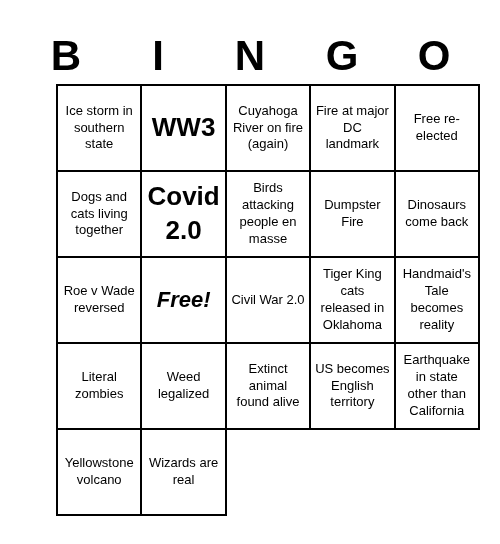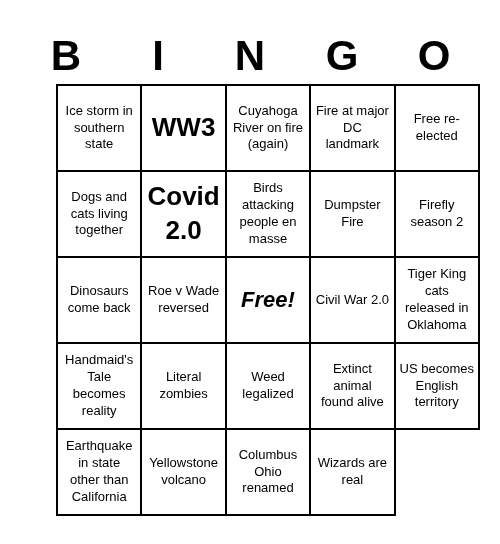--- a/index.html
+++ b/index.html
@@ -103,23 +103,20 @@
       <div class="bingo-cell large-text">
         <span>Covid 2.0</span>
       </div>
       <div class="bingo-cell">
         <span>Birds attacking people en masse</span>
       </div>
       <div class="bingo-cell">
         <span>Dumpster Fire</span>
       </div>
       <div class="bingo-cell">
-        <span>Firefly season 2</span>
-      </div>
-      <div class="bingo-cell">
         <span>Dinosaurs come back</span>
       </div>
       <div class="bingo-cell">
         <span>Roe v Wade reversed</span>
       </div>
       <div class="bingo-cell free">
         <span>Free!</span>
       </div>
       <div class="bingo-cell">
         <span>Civil War 2.0</span>
@@ -142,19 +139,16 @@
       <div class="bingo-cell">
         <span>US becomes English territory</span>
       </div>
       <div class="bingo-cell">
         <span>Earthquake in state other than California</span>
       </div>
       <div class="bingo-cell">
         <span>Yellowstone volcano</span>
       </div>
       <div class="bingo-cell">
-        <span>Columbus Ohio renamed</span>
-      </div>
-      <div class="bingo-cell">
         <span>Wizards are real</span>
       </div>
     </div>
 </div>
 
 </body></html>

